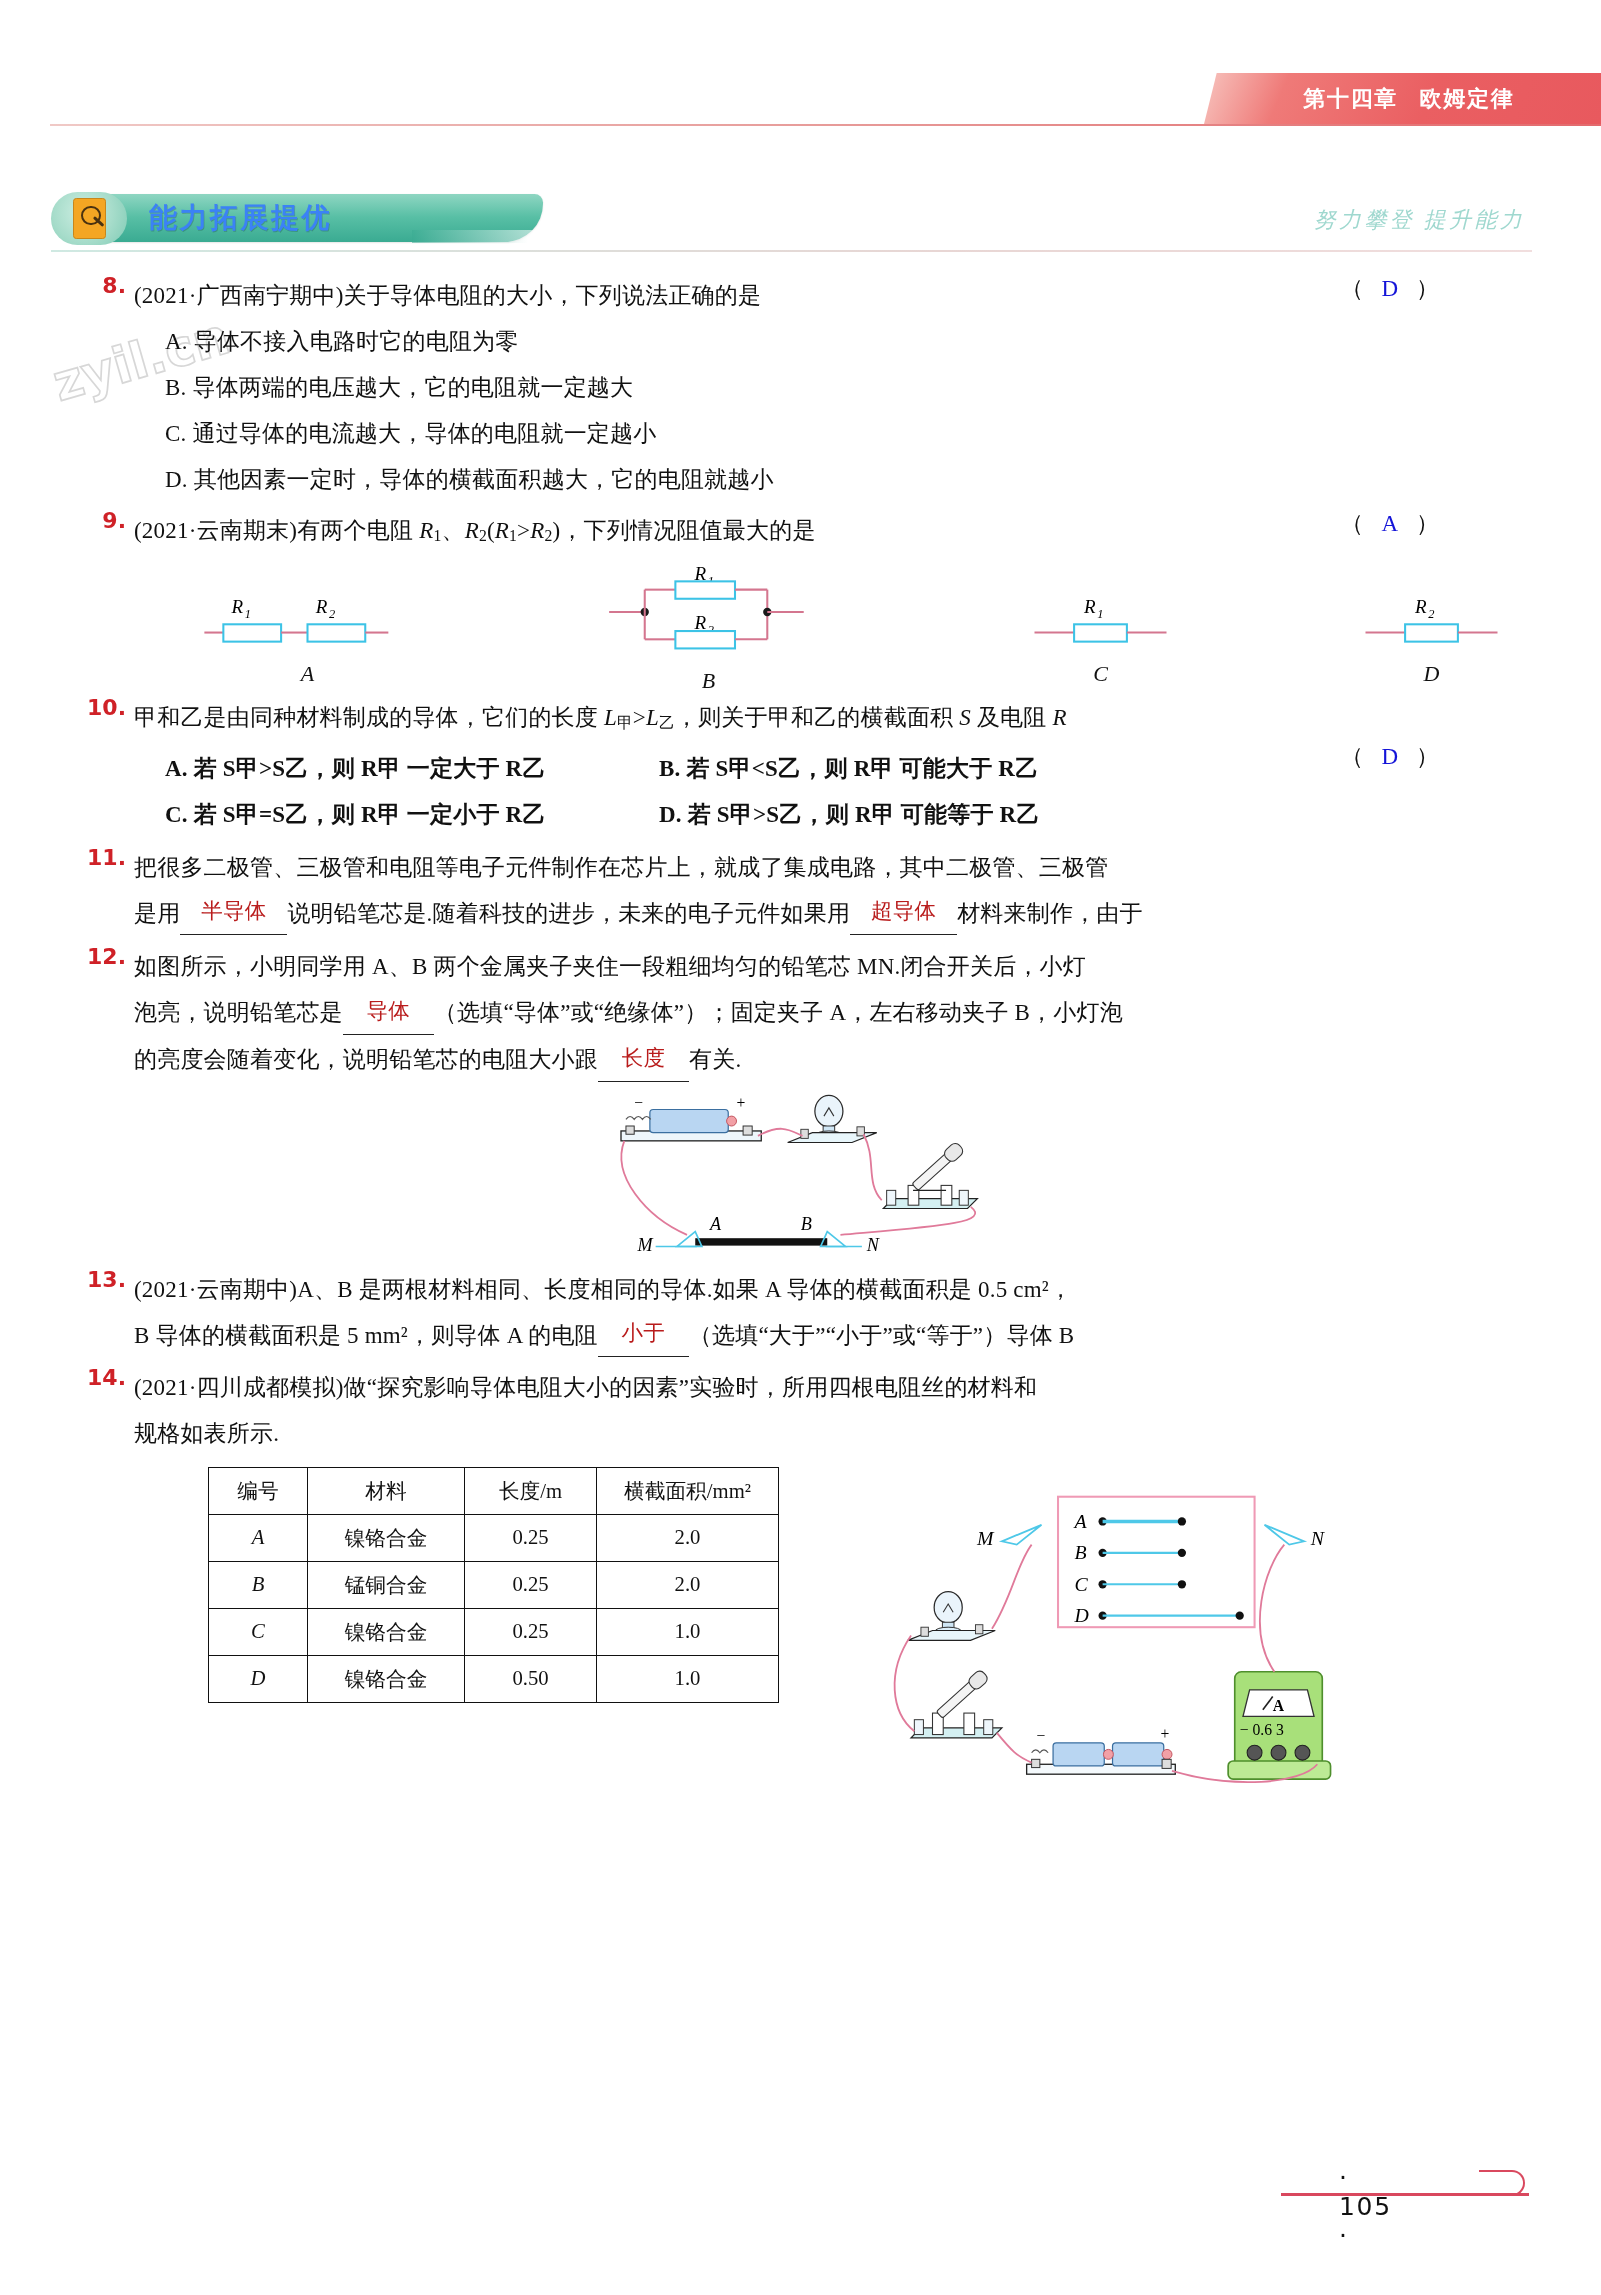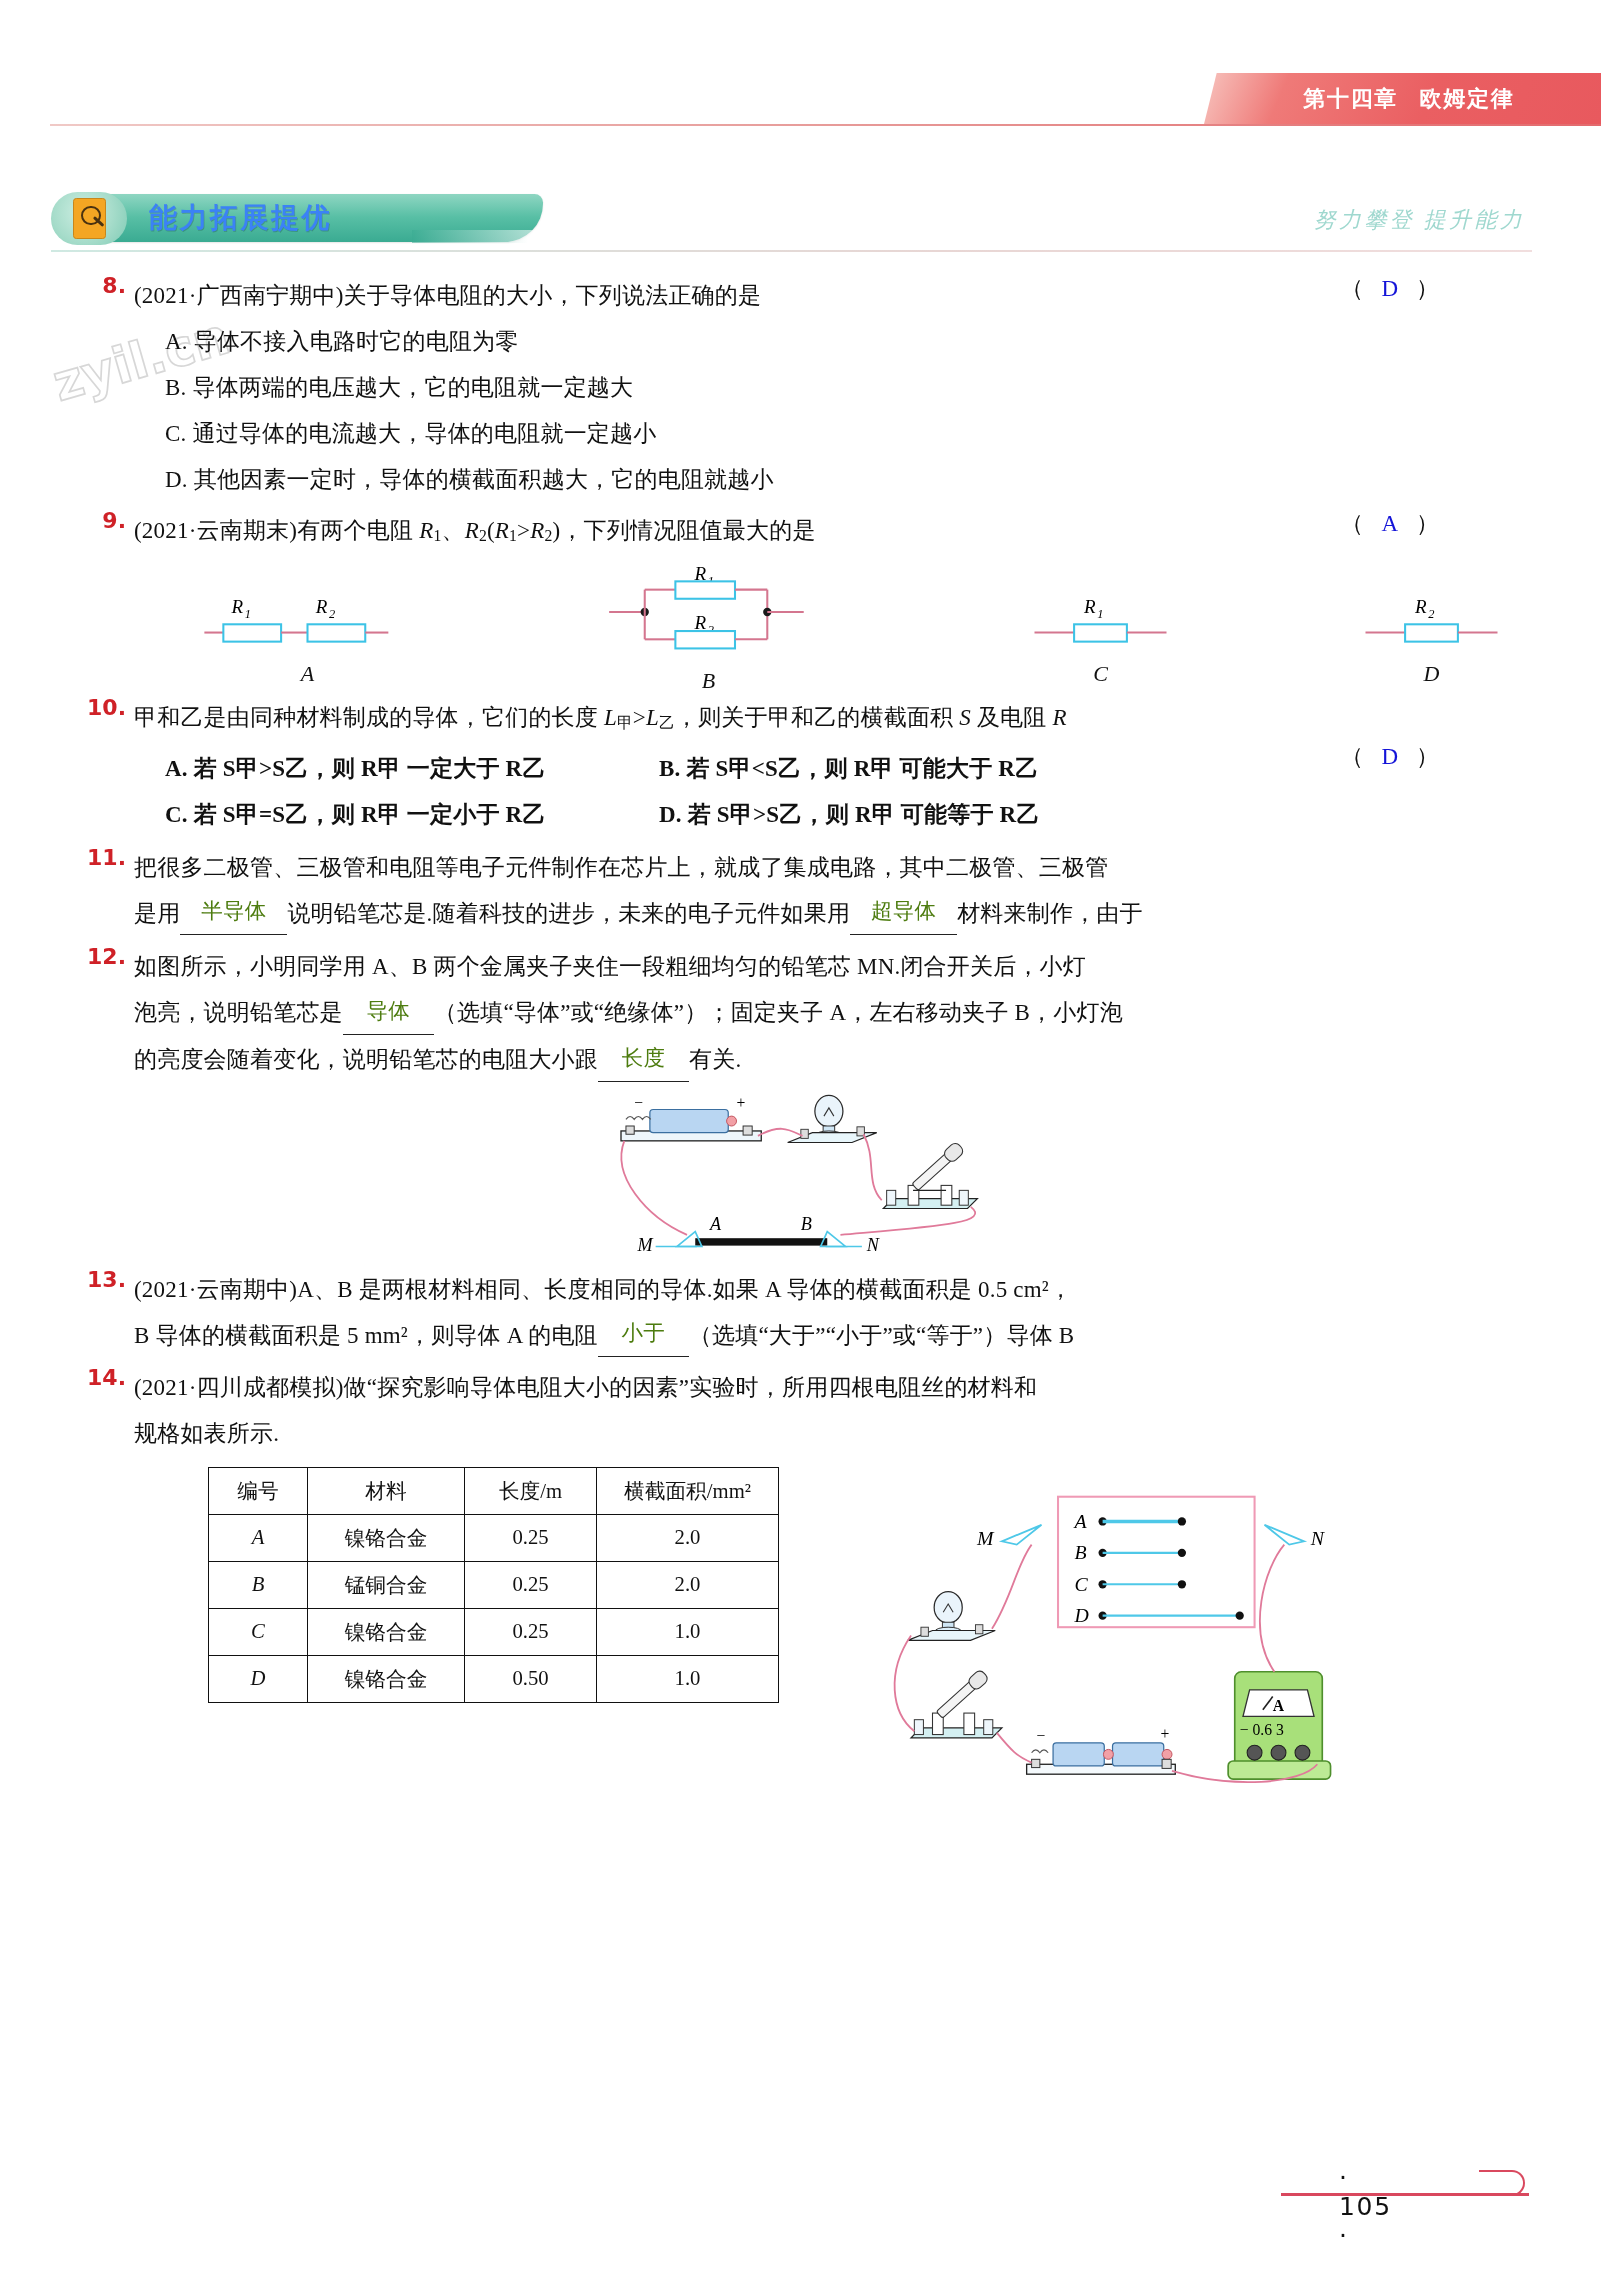--- a/index.html
+++ b/index.html
@@ -106,21 +106,21 @@
   .opt{ margin-left:31px; }
   .ans{
     position:absolute; right:98px;
     font-size:23px; white-space:nowrap;
   }
   .ans b{ color:#1414d8; font-weight:normal; padding:0 18px; font-style:normal;}
   .it{ font-style:italic; font-family:"Liberation Serif","DejaVu Serif",serif; }
   .sub{ font-size:15.7px; vertical-align:-3.3px; }
   .blank{
     display:inline-block; border-bottom:1.7px solid #222;
-    text-align:center; color:#4d7c0f; position:relative; top:-2.5px;
+    text-align:center; color:#b91c1c; position:relative; top:-2.5px;
     font-size:21.5px;
   }
   .b-md{ width:107px; }
   .b-sm{ width:91px; }
   .grid2{ display:flex; }
   .grid2 > div{ width:463px;font-weight:bold; }
 
   
   .circ-row{
     position:relative; height:124px; margin-top:8.3px; margin-bottom:3.3px;

